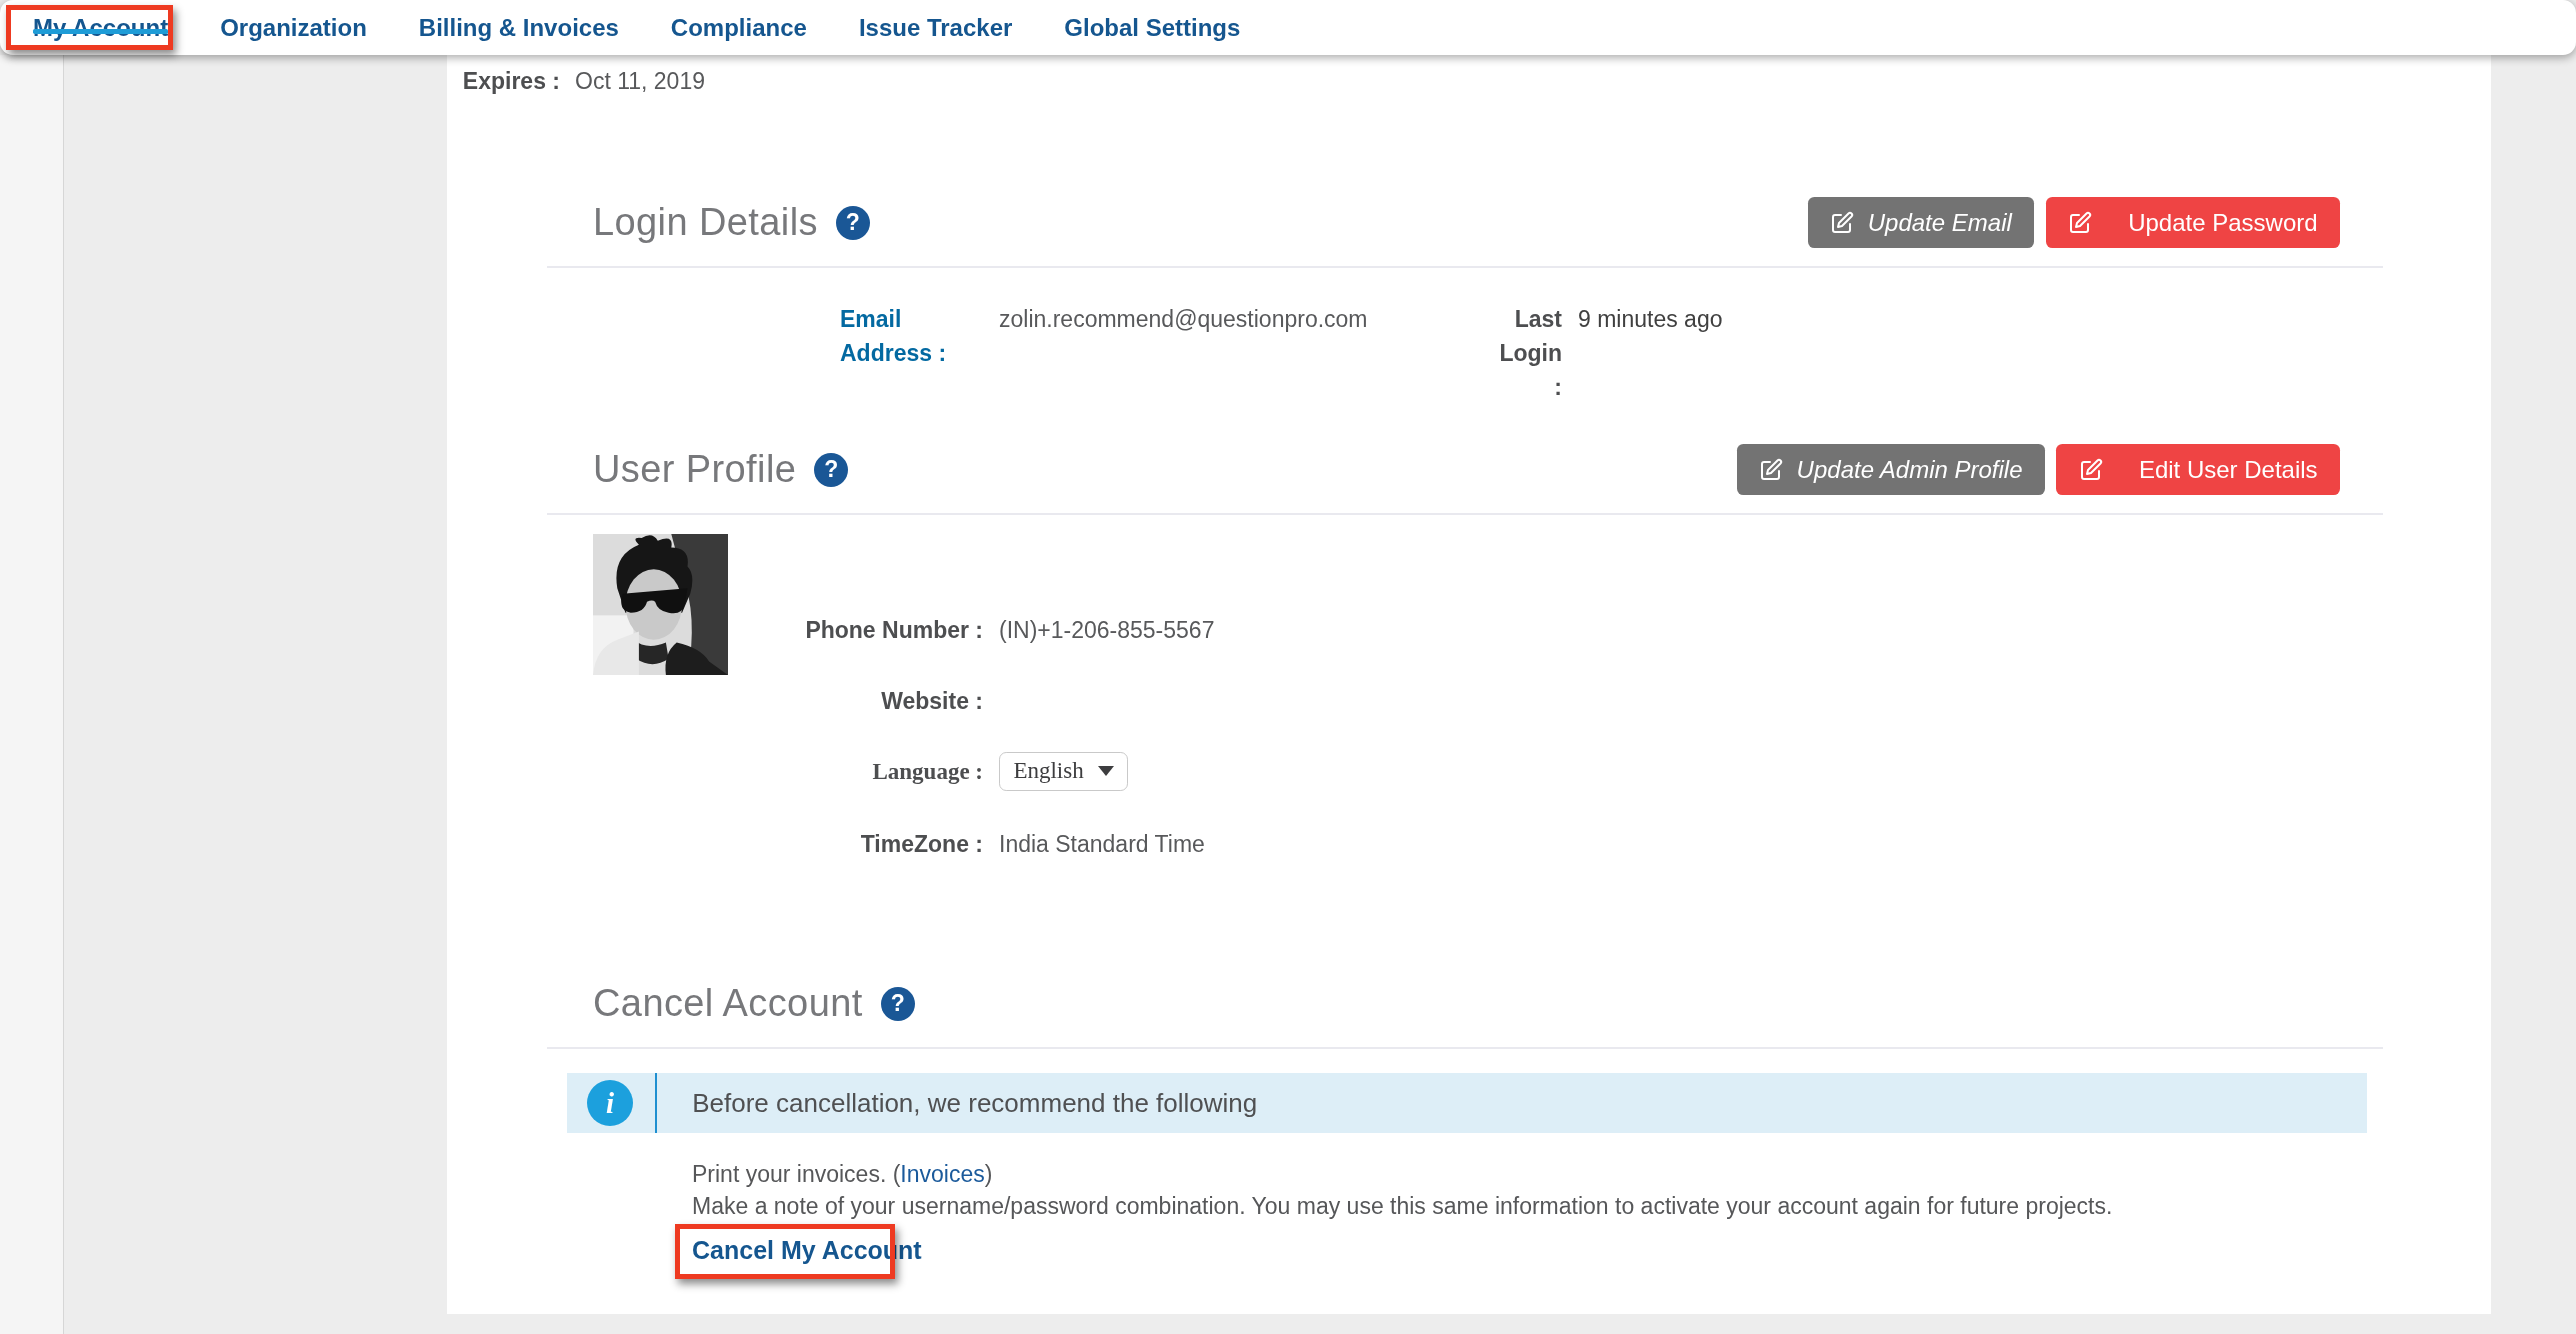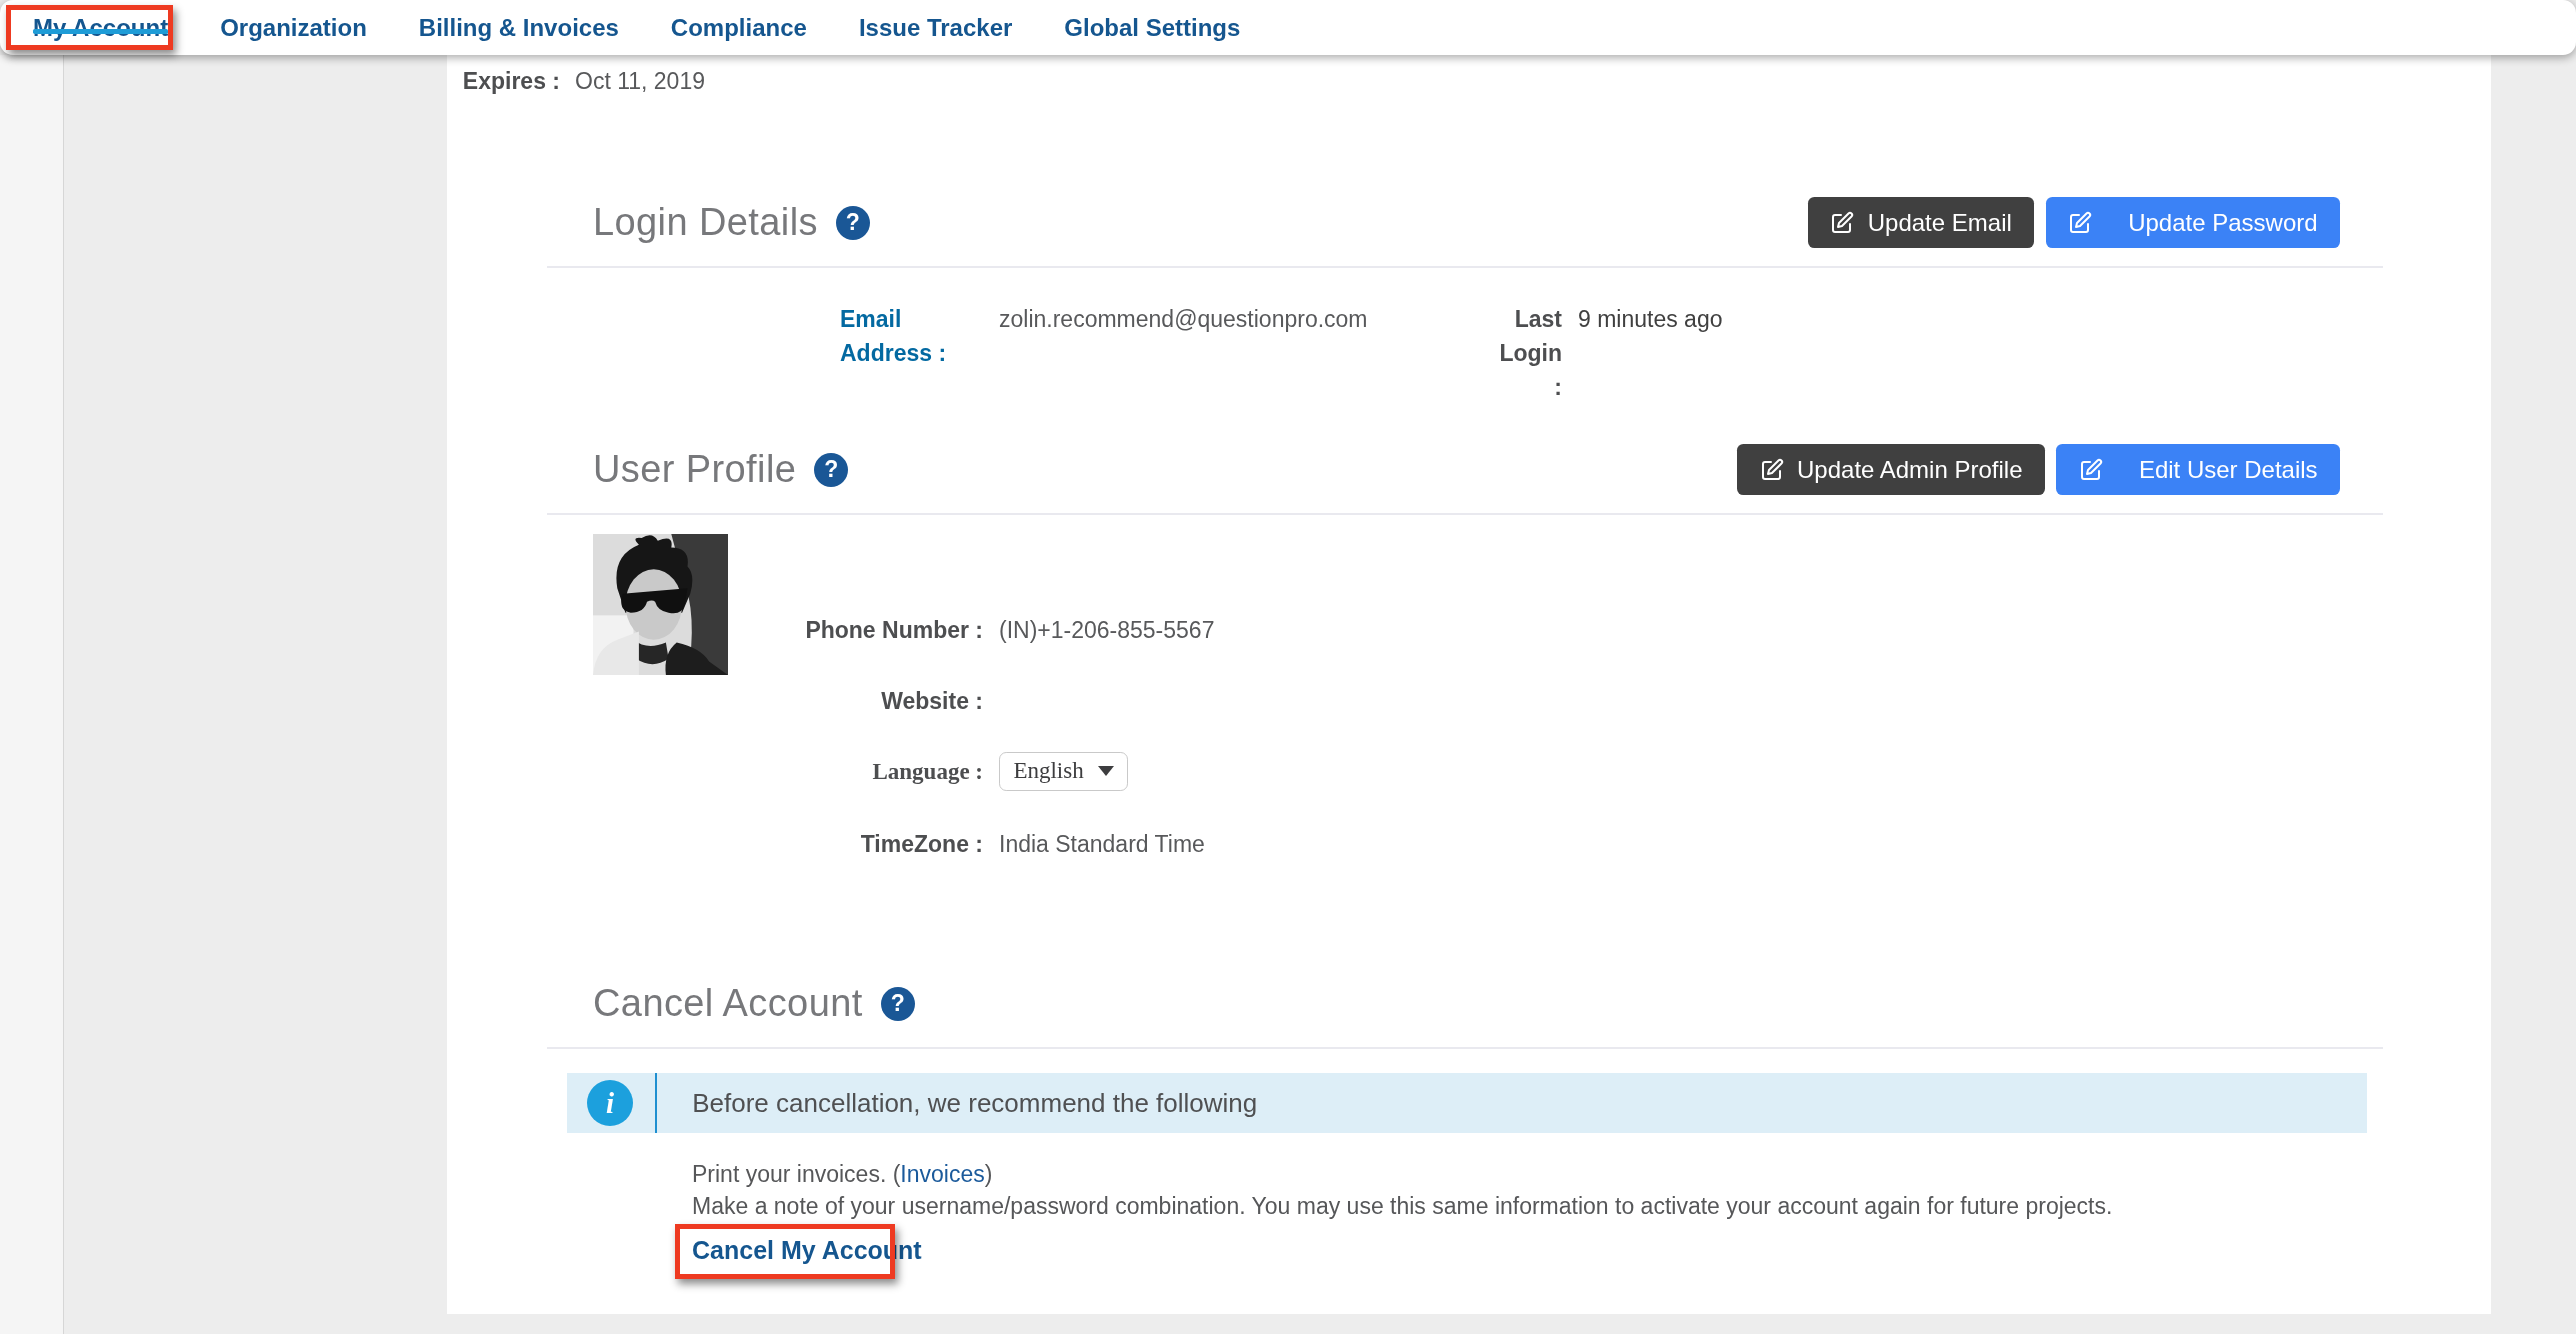--- a/index.html
+++ b/index.html
@@ -76,22 +76,22 @@
     margin-left: 18px; cursor: pointer; flex: none;
   }
   .head-buttons { margin-left: auto; display: flex; }
 
   .btn {
     height: 51px; border: none; border-radius: 6.3px;
     color: #ffffff; font-size: 24px; font-family: inherit;
     display: inline-flex; align-items: center; gap: 13.4px;
     padding: 0 22.4px; cursor: pointer; white-space: nowrap;
   }
-  .btn-gray { background: #404040; }
-  .btn-blue { background: #3b82f6; margin-left: 11.6px; gap: 36px; }
+  .btn-gray { background: #737373; font-style: italic; }
+  .btn-blue { background: #ef4444; margin-left: 11.6px; gap: 36px; }
   .edit-icon { flex: none; }
 
   .divider { position: absolute; left: 100px; width: 1836px; height: 1.8px; background: #e9e9ef; }
 
   
   .login-fields { position: absolute; top: 247px; left: 0; width: 100%; display: flex; font-size: 23px; line-height: 34px; }
   .fl1 { width: 536px; display: flex; justify-content: flex-end; }
   .fl1 .w { width: 143px; text-align: left; font-weight: bold; color: #0369a1; }
   .fv1 { width: 484px; margin-left: 16px; color: #58595b; }
   .fl2 { width: 79px; display: flex; justify-content: flex-end; }

